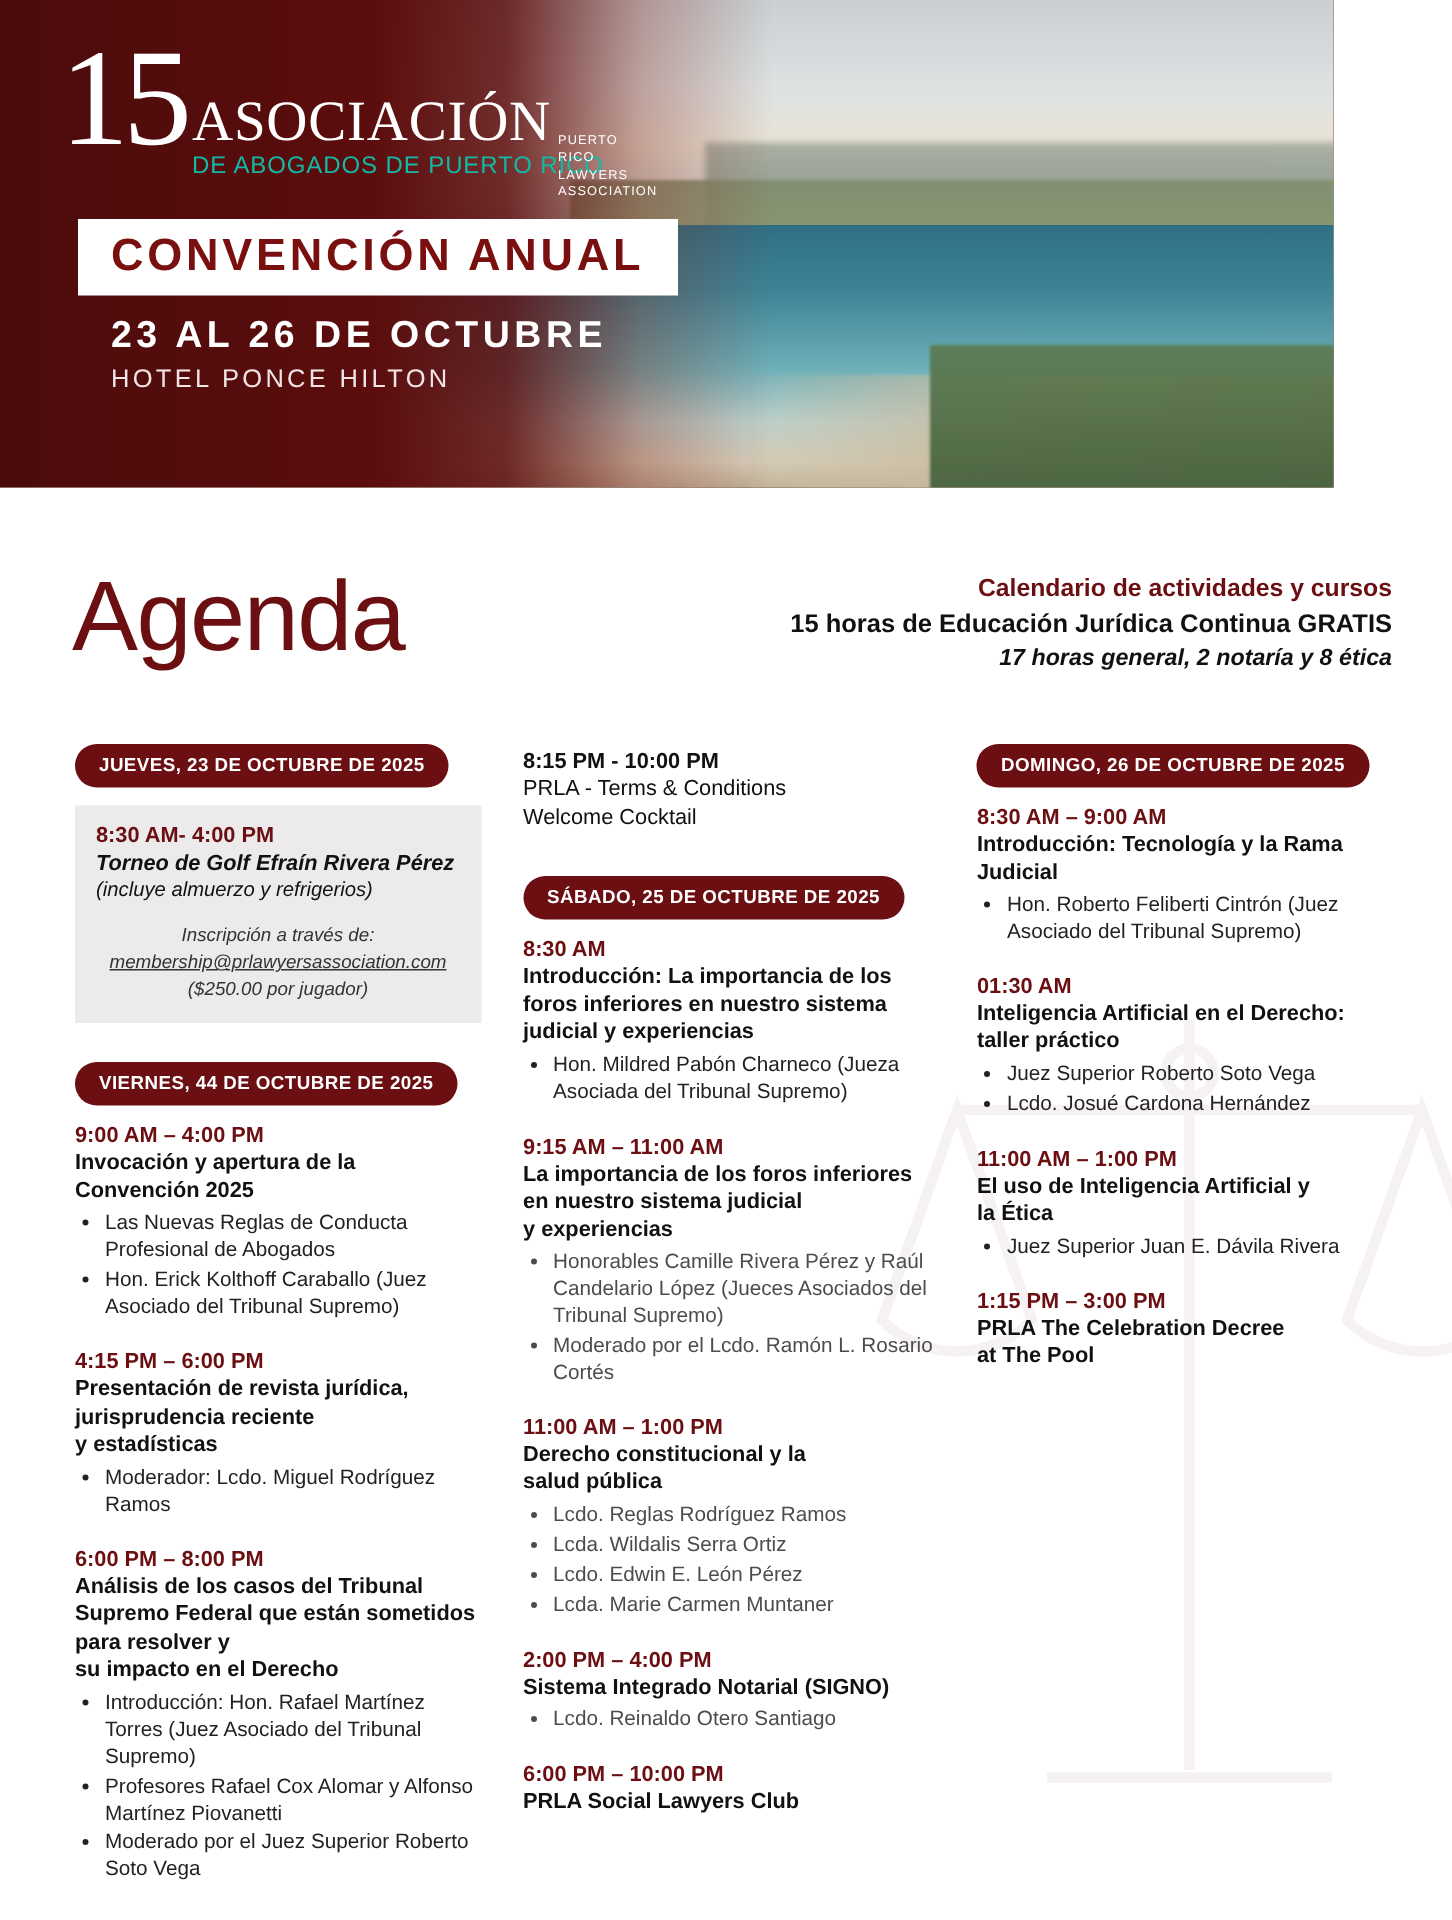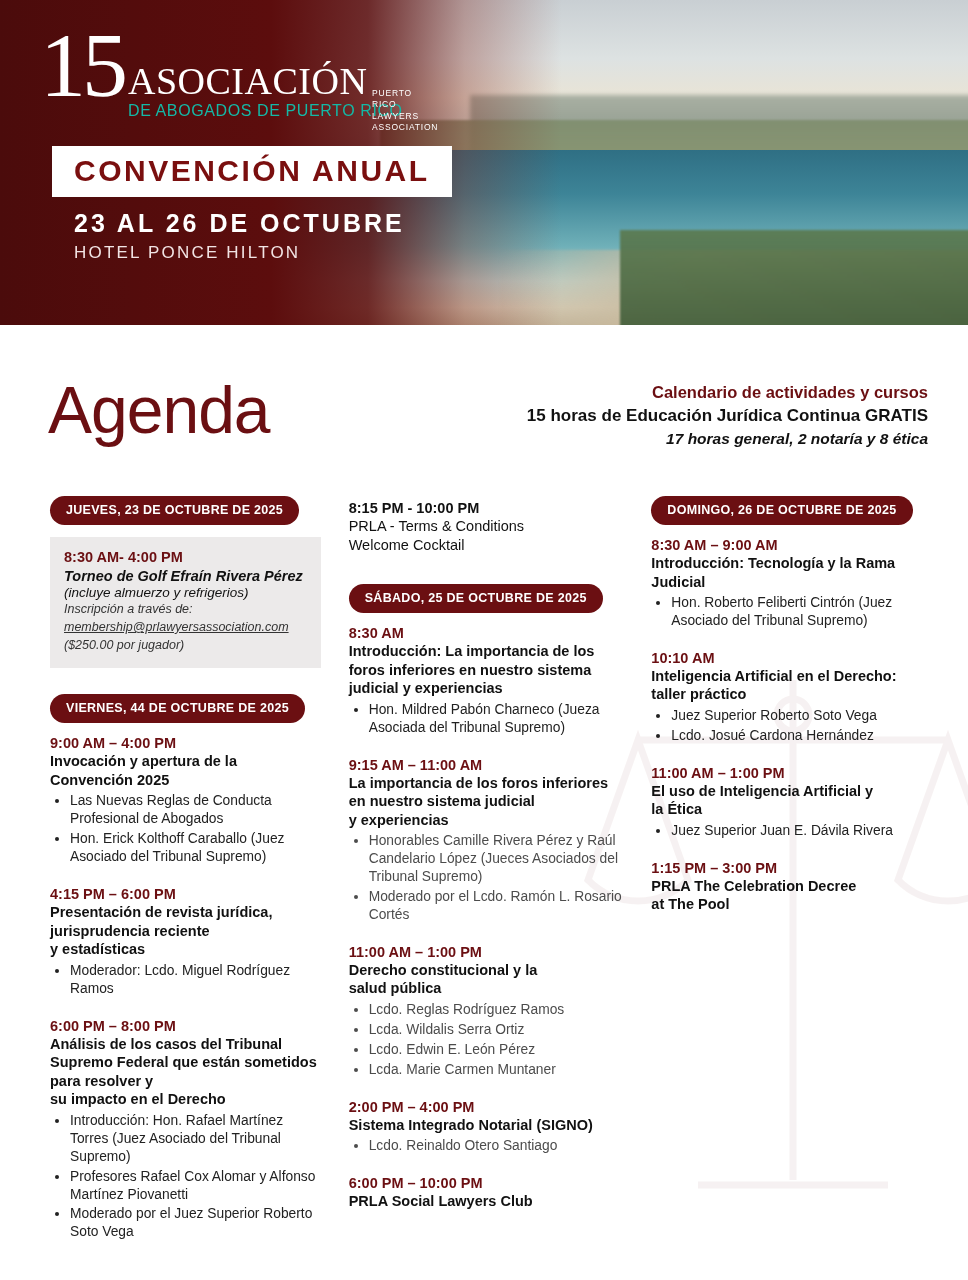--- a/index.html
+++ b/index.html
@@ -10,21 +10,21 @@
     font-family: "Liberation Sans", sans-serif;
     background: #ffffff;
     color: #1a1a1a;
     position: relative;
     overflow: hidden;
   }
 
   
   .hero {
     position: relative;
-    width: 968px;
+    width: 889px;
     height: 325px;
     overflow: hidden;
     background: #5c0c0c;
   }
   .hero-photo {
     position: absolute;
     inset: 0;
     background:
       
       linear-gradient(to bottom, #c9cfd3 0%, #dde2e2 18%, #e9e4d6 30%, #cfd4cc 42%, #9fb0a4 55%, #6f8a7a 70%, #4e6e5c 100%);
@@ -193,21 +193,21 @@
   }
 
   .goldbox {
     background: #eceaea;
     padding: 12px 14px 14px 14px;
     margin-bottom: 26px;
   }
   .gb-time { font-weight: bold; font-size: 14.5px; color: #6b0f12; }
   .gb-title { font-style: italic; font-weight: bold; font-size: 14.5px; margin-top: 3px; color: #111; }
   .gb-sub { font-style: italic; font-size: 13.5px; margin-top: 1px; color: #111; }
-  .gb-note { font-size: 12.5px; font-style: italic; color: #333; line-height: 1.45; }
+  .gb-note { text-align: center; font-size: 12.5px; font-style: italic; margin-top: 14px; color: #333; line-height: 1.45; }
   .gb-note a { color: #333; text-decoration: underline; }
 
   .block { margin-bottom: 20px; }
   .b-time { font-weight: bold; font-size: 14.5px; color: #6b0f12; margin-bottom: 1px; }
   .b-title { font-weight: bold; font-size: 14.5px; color: #111; line-height: 1.28; }
   ul.b-list { margin: 3px 0 0 0; padding-left: 20px; }
   ul.b-list li { font-size: 13.8px; line-height: 1.3; margin-bottom: 2px; color: #222; }
   ul.b-list.gray li { color: #4c4c4c; }
 </style>
 </head>
@@ -361,21 +361,21 @@
 
     <div class="block">
       <div class="b-time">8:30 AM – 9:00 AM</div>
       <div class="b-title">Introducción: Tecnología y la Rama<br>Judicial</div>
       <ul class="b-list">
         <li>Hon. Roberto Feliberti Cintrón (Juez Asociado del Tribunal Supremo)</li>
       </ul>
     </div>
 
     <div class="block">
-      <div class="b-time">10:10 AM</div>
+      <div class="b-time">01:30 AM</div>
       <div class="b-title">Inteligencia Artificial en el Derecho:<br>taller práctico</div>
       <ul class="b-list">
         <li>Juez Superior Roberto Soto Vega</li>
         <li>Lcdo. Josué Cardona Hernández</li>
       </ul>
     </div>
 
     <div class="block">
       <div class="b-time">11:00 AM – 1:00 PM</div>
       <div class="b-title">El uso de Inteligencia Artificial y<br>la Ética</div>

